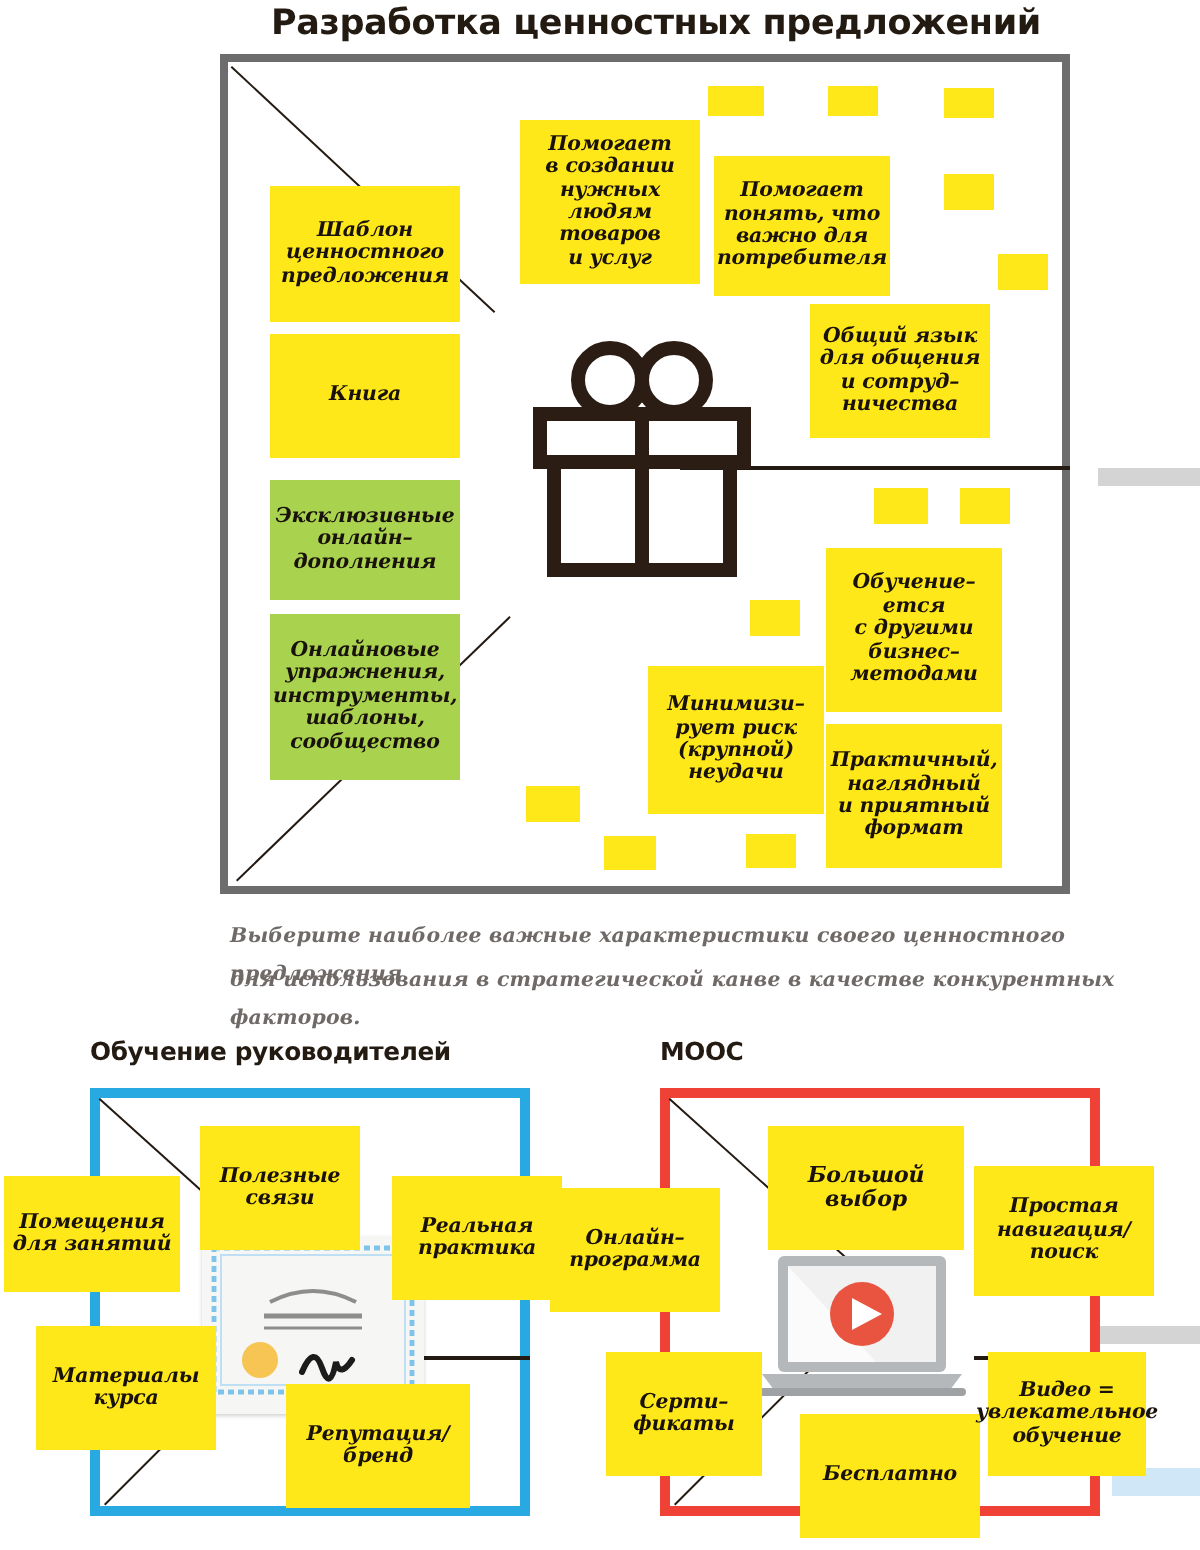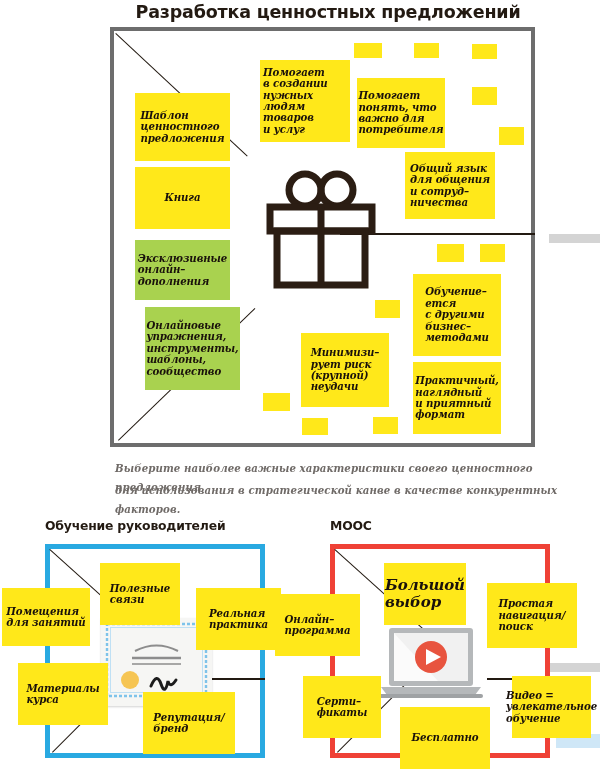--- a/index.html
+++ b/index.html
@@ -56,20 +56,21 @@
   .sub-frame.blue{border:5px solid #29a9e1;}
   .sub-frame.red{border:5px solid #ef4136;}
 
   
   .note{
     position:absolute;
     box-sizing:border-box;
     display:flex;
     align-items:center;
     justify-content:center;
+    text-align:center;
     color:#19110b;
     font-family:"DejaVu Serif","Liberation Serif",serif;
     font-style:italic;
     font-weight:bold;
     line-height:1.12;
     padding:2px 3px;
     white-space:pre-line;
     letter-spacing:-0.1px;
   }
   .note.yellow{background:#ffe81a;}
@@ -148,21 +149,21 @@
       <div class="note blank" style="left: 263px; top: 393px; width: 27px; height: 18px;"></div>
       <div class="note blank" style="left: 302px; top: 418px; width: 26px; height: 17px;"></div>
       <div class="note blank" style="left: 373px; top: 417px; width: 25px; height: 17px;"></div>
       <div class="note yellow" style="left: 135px; top: 93px; width: 95px; height: 68px; font-size: 10.2px;">Шаблон
 ценностного
 предложения</div>
       <div class="note yellow" style="left: 135px; top: 167px; width: 95px; height: 62px; font-size: 10.2px;">Книга</div>
       <div class="note green" style="left: 135px; top: 240px; width: 95px; height: 60px; font-size: 10.2px;">Эксклюзивные
 онлайн–
 дополнения</div>
-      <div class="note green" style="left: 145px; top: 307px; width: 95px; height: 83px; font-size: 10.2px;">Онлайновые
+      <div class="note green" style="left: 135px; top: 307px; width: 95px; height: 83px; font-size: 10.2px;">Онлайновые
 упражнения,
 инструменты,
 шаблоны,
 сообщество</div>
       <div class="note yellow" style="left: 260px; top: 60px; width: 90px; height: 82px; font-size: 10.2px;">Помогает
 в создании
 нужных людям
 товаров
 и услуг</div>
       <div class="note yellow" style="left: 357px; top: 78px; width: 88px; height: 70px; font-size: 10.2px;">Помогает
@@ -175,21 +176,21 @@
 ничества</div>
       <div class="note yellow" style="left: 413px; top: 274px; width: 88px; height: 82px; font-size: 10.2px;">Обучение–
 ется
 с другими
 бизнес–
 методами</div>
       <div class="note yellow" style="left: 413px; top: 362px; width: 88px; height: 72px; font-size: 10.2px;">Практичный,
 наглядный
 и приятный
 формат</div>
-      <div class="note yellow" style="left: 301px; top: 333px; width: 88px; height: 74px; font-size: 10.2px;">Минимизи–
+      <div class="note yellow" style="left: 324px; top: 333px; width: 88px; height: 74px; font-size: 10.2px;">Минимизи–
 рует риск
 (крупной)
 неудачи</div>
     </div>
 
   <div class="caption" style="left:115px;top:459px;width:430px;">Выберите наиболее важные характеристики своего ценностного предложения</div>
   <div class="caption" style="left:115px;top:481px;width:450px;">для использования в стратегической канве в качестве конкурентных факторов.</div>
 
   <div class="sec-title" style="left:45px;top:518px;">Обучение руководителей</div>
   <div class="sub-frame blue" style="left:45px;top:544px;width:220px;height:214px;"></div>
@@ -239,26 +240,26 @@
       <circle cx="52" cy="31" r="16" fill="#e8543f"></circle>
       <polygon points="47,23 62,31 47,39" fill="#ffffff"></polygon>
       <path d="M2 61 h100 l-6 8 h-88 z" fill="#b5b8ba"></path>
       <rect x="0" y="68" width="104" height="4" rx="2" fill="#9fa2a4"></rect>
     </svg>
   </div>
 
   <div id="right-notes">
       <div class="note yellow" style="left: 275px; top: 594px; width: 85px; height: 62px; font-size: 10.2px;">Онлайн–
 программа</div>
-      <div class="note yellow" style="left: 384px; top: 563px; width: 82px; height: 62px; font-size: 15px;">Большой
+      <div class="note yellow" style="left: 384px; top: 563px; width: 98px; height: 62px; font-size: 11px;">Большой
 выбор</div>
       <div class="note yellow" style="left: 487px; top: 583px; width: 90px; height: 65px; font-size: 10.2px;">Простая
 навигация/
 поиск</div>
       <div class="note yellow" style="left: 303px; top: 676px; width: 78px; height: 62px; font-size: 10.2px;">Серти–
 фикаты</div>
       <div class="note yellow" style="left: 400px; top: 707px; width: 90px; height: 62px; font-size: 10.2px;">Бесплатно</div>
-      <div class="note yellow" style="left: 494px; top: 676px; width: 79px; height: 62px; font-size: 10.2px; margin-left: 18px;">Видео =
+      <div class="note yellow" style="left: 494px; top: 676px; width: 79px; height: 62px; font-size: 10.2px;">Видео =
 увлекательное
 обучение</div>
     </div>
 
 </div>
 
 </body></html>

